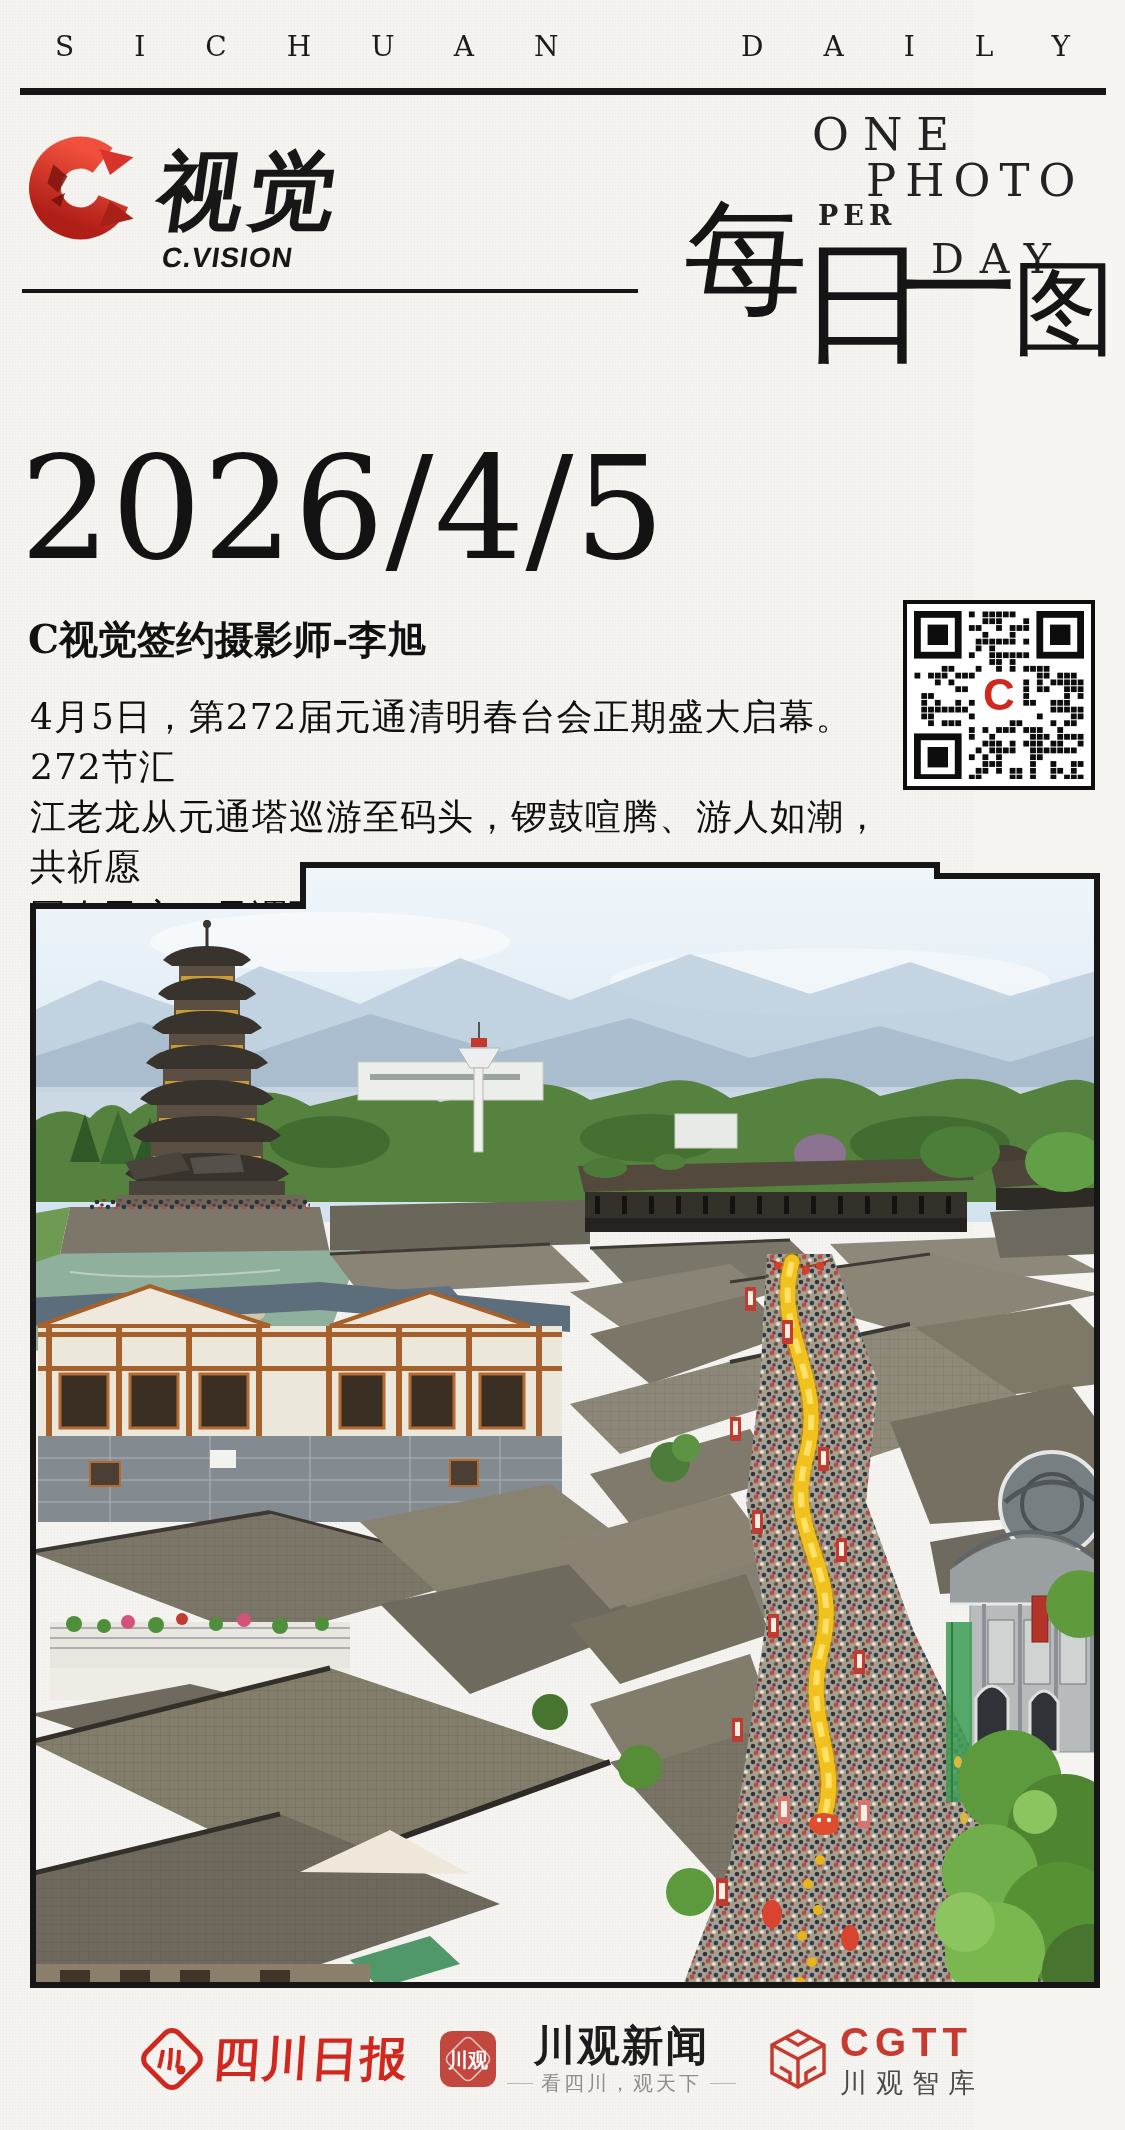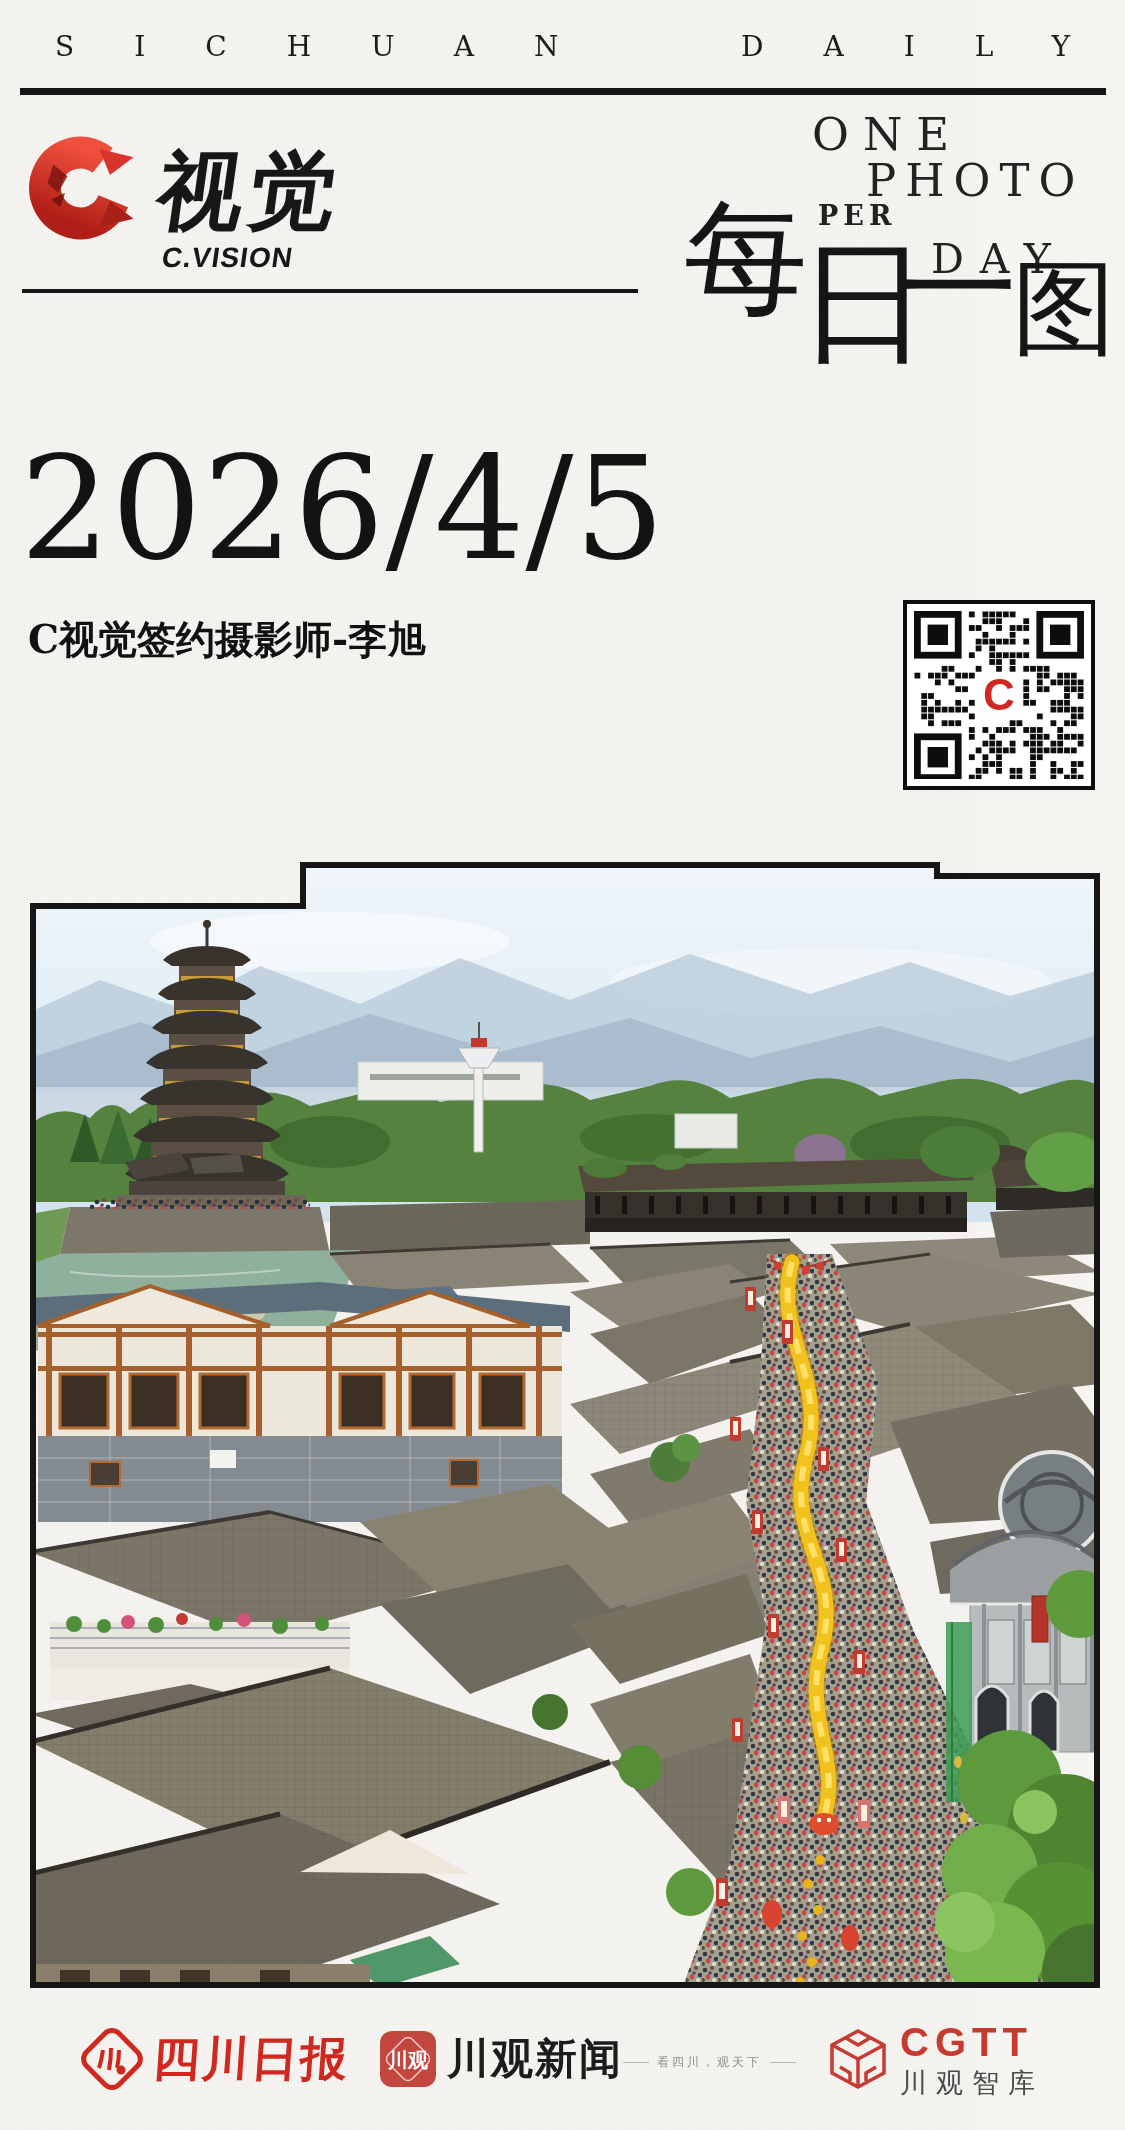--- a/index.html
+++ b/index.html
@@ -42,24 +42,24 @@
   .qr{left:903px;top:600px;width:192px;height:190px;background:#fff;border:4px solid #0d0d0d;
       box-sizing:border-box;padding:7px;}
   .qr svg{display:block;}
   
   .photo{left:30px;top:862px;width:1070px;height:1126px;}
   
   .footer{top:2022px;left:0;width:1125px;display:flex;justify-content:center;align-items:center;gap:30px;}
   .lg{display:flex;align-items:center;gap:10px;}
   .lg-scd-text{font-size:47px;font-weight:900;color:#d0271f;transform:skewX(-4deg);
                font-family:"Liberation Serif",serif;letter-spacing:2px;}
-  .lg-cg-txtcol{display:flex;flex-direction:row;align-items:center;line-height:1;}
+  .lg-cg-txtcol{display:flex;flex-direction:column;align-items:center;line-height:1;}
   .lg-cg-name{font-size:42px;font-weight:900;color:#1c1c1c;letter-spacing:2px;
               font-family:"Liberation Serif",serif;}
-  .lg-cg-tag{margin-top:6px;font-size:12px;color:#8d8d8d;letter-spacing:3px;display:flex;align-items:center;gap:8px;}
+  .lg-cg-tag{margin-top:6px;font-size:20px;color:#8d8d8d;letter-spacing:3px;display:flex;align-items:center;gap:8px;}
   .lg-cg-tag::before,.lg-cg-tag::after{content:"";display:block;width:26px;height:1px;background:#b5b5b5;}
   .lg-scol{display:flex;align-items:center;}
   .lg-scol-word{display:flex;align-items:center;color:#1577c0;font-weight:900;
                 font-family:"Liberation Sans",sans-serif;font-size:58px;line-height:1;letter-spacing:0;}
   .lg-scol-word svg{margin:4px 1px 0 3px;}
   .lg-scol-col{display:flex;flex-direction:column;margin-left:6px;line-height:1;}
   .lg-scol-dom{font-size:21px;font-weight:800;color:#9b9b9b;letter-spacing:2px;
                font-family:"Liberation Sans",sans-serif;}
   .lg-scol-sub{font-size:33px;font-weight:900;color:#d3281e;margin-top:2px;
                font-family:"Liberation Sans",sans-serif;letter-spacing:2px;}
@@ -100,20 +100,25 @@
   <div class="abs mh-en" id="mh-photo">PHOTO</div>
   <div class="abs mh-en" id="mh-per">PER</div>
   <div class="abs mh-en" id="mh-day">DAY</div>
   <div class="abs mh-cn" id="cn-mei">每</div>
   <div class="abs mh-cn" id="cn-ri">日</div>
   <div class="abs mh-cn" id="cn-yi">一</div>
   <div class="abs mh-cn" id="cn-tu">图</div>
 
   <div class="abs date">2026/4/5</div>
   <div class="abs credit">C视觉签约摄影师-李旭</div>
+  <div class="abs desc">
+    <div>4月5日，第272届元通清明春台会正期盛大启幕。272节汇</div>
+    <div>江老龙从元通塔巡游至码头，锣鼓喧腾、游人如潮，共祈愿</div>
+    <div>国泰民安、风调雨顺。</div>
+  </div>
 
   <div class="abs qr">
     <svg width="170" height="168" viewBox="0 0 170 168">
       <g id="qr-modules" fill="#0d0d0d">
           <rect x="0" y="0" width="47.6" height="47.6"></rect>
           <rect x="6.8" y="6.8" width="34" height="34" fill="#fff"></rect>
           <rect x="13.6" y="13.6" width="20.4" height="20.4"></rect>
           <rect x="122.39999999999999" y="0" width="47.6" height="47.6"></rect>
           <rect x="129.2" y="6.8" width="34" height="34" fill="#fff"></rect>
           <rect x="136" y="13.6" width="20.4" height="20.4"></rect>

